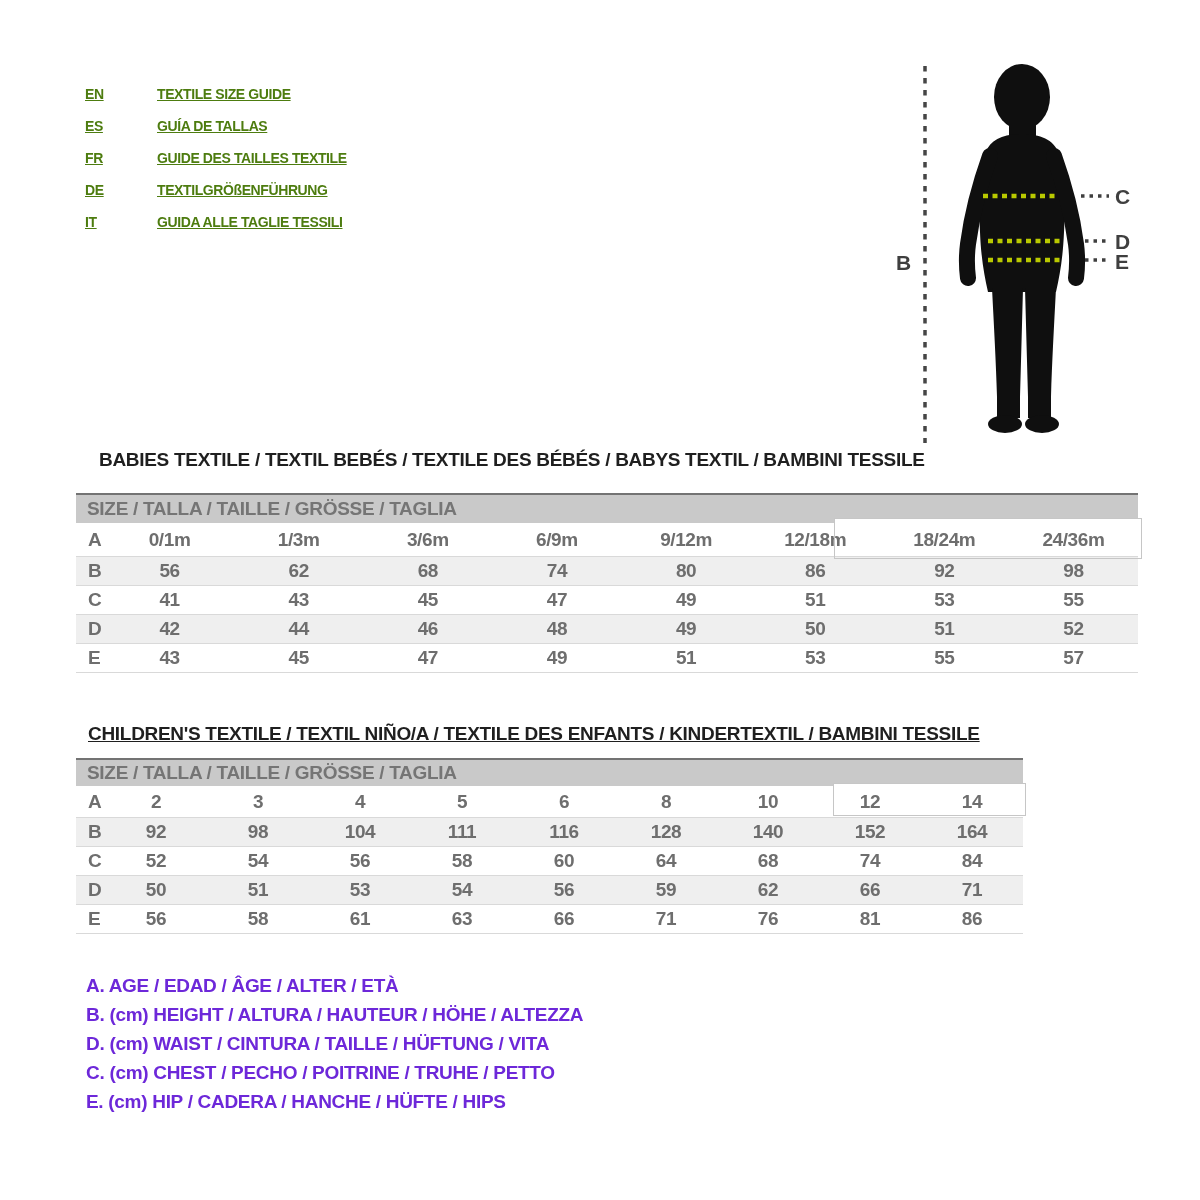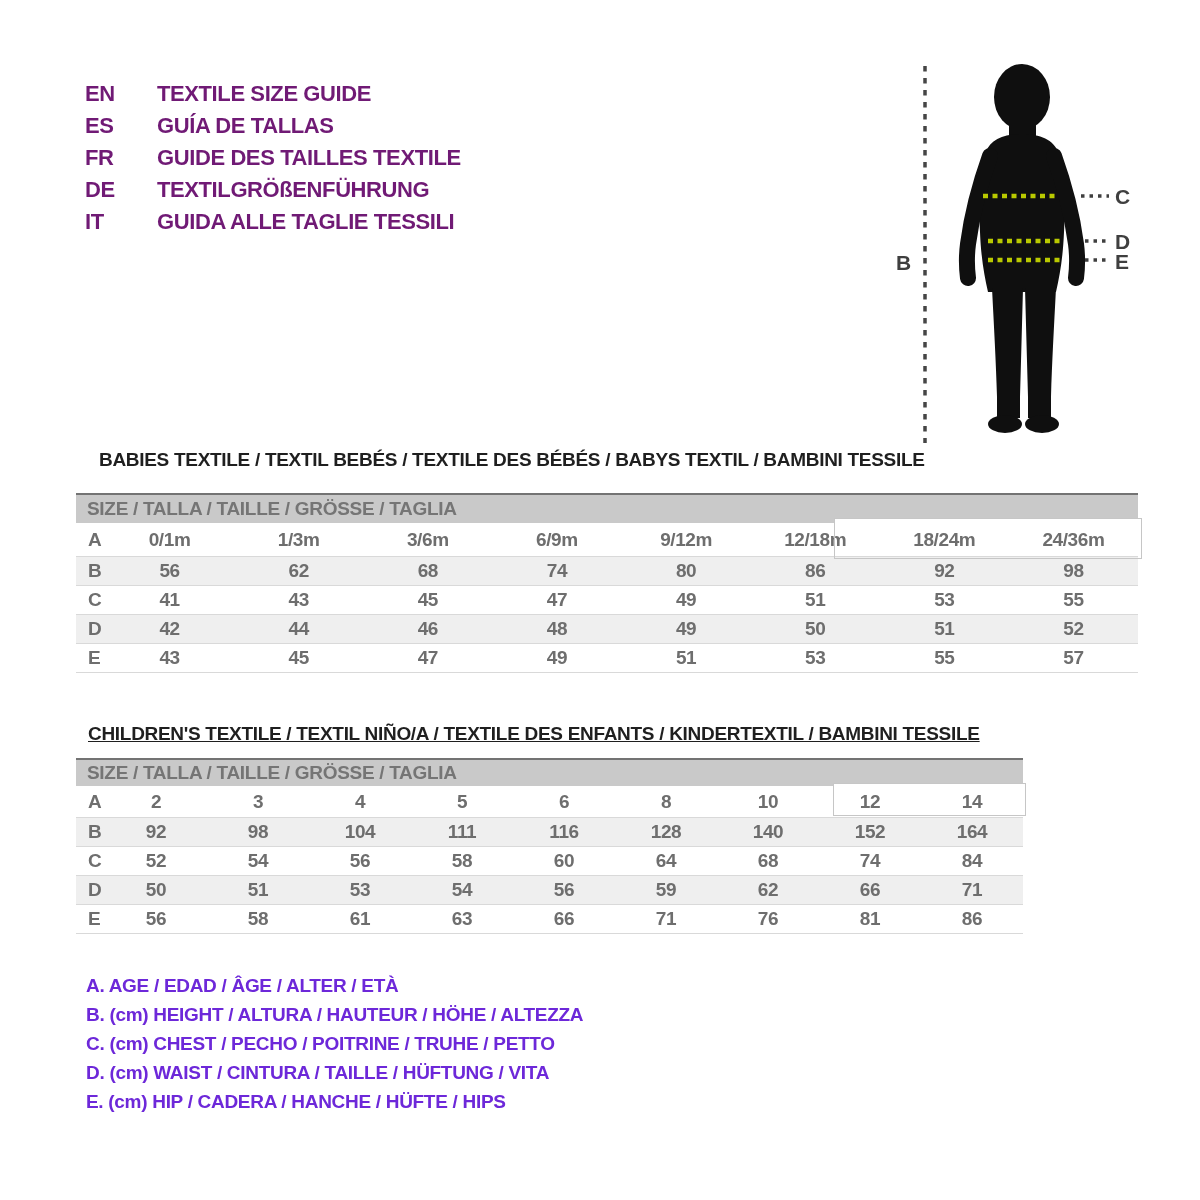--- a/index.html
+++ b/index.html
@@ -5,21 +5,21 @@
   html,body { margin:0; padding:0; background:#ffffff; }
   .page {
     position:relative; width:1200px; height:1200px; background:#ffffff;
     font-family:"Liberation Sans", sans-serif; overflow:hidden;
   }
 
   
   .lang-block { position:absolute; left:85px; top:78px; }
   .lang-row { display:flex; height:32px; align-items:center; }
   .lang-code, .lang-title {
-    font-weight:bold; font-size:22px; color:#701a75; letter-spacing:-0.4px; white-space:nowrap;
+    font-weight:bold; font-size:14px; color:#4d7c0f; letter-spacing:-0.4px; white-space:nowrap;text-decoration:underline;
   }
   .lang-code { width:72px; }
 
   
   .section-title {
     position:absolute; font-weight:bold; font-size:19px; color:#1f1f1f;
     letter-spacing:-0.3px; white-space:nowrap;
   }
   #babies-title   { left:99px; top:449px; }
   #children-title { left:88px; top:723px;text-decoration:underline; }
@@ -290,18 +290,18 @@
           <td>86</td>
         </tr>
       </tbody>
   </table>
   <div class="hl-strip" id="children-strip"></div>
   <div class="hl-box" id="children-box"></div>
 
   <div class="legend">
     <div class="legend-line">A. AGE / EDAD / ÂGE / ALTER / ETÀ</div>
     <div class="legend-line">B. (cm) HEIGHT / ALTURA / HAUTEUR / HÖHE / ALTEZZA</div>
+    <div class="legend-line">D. (cm) WAIST / CINTURA / TAILLE / HÜFTUNG / VITA</div>
     <div class="legend-line">C. (cm) CHEST / PECHO / POITRINE / TRUHE / PETTO</div>
-    <div class="legend-line">D. (cm) WAIST / CINTURA / TAILLE / HÜFTUNG / VITA</div>
     <div class="legend-line">E. (cm) HIP / CADERA / HANCHE / HÜFTE / HIPS</div>
   </div>
 
 </div>
 
 </body></html>

